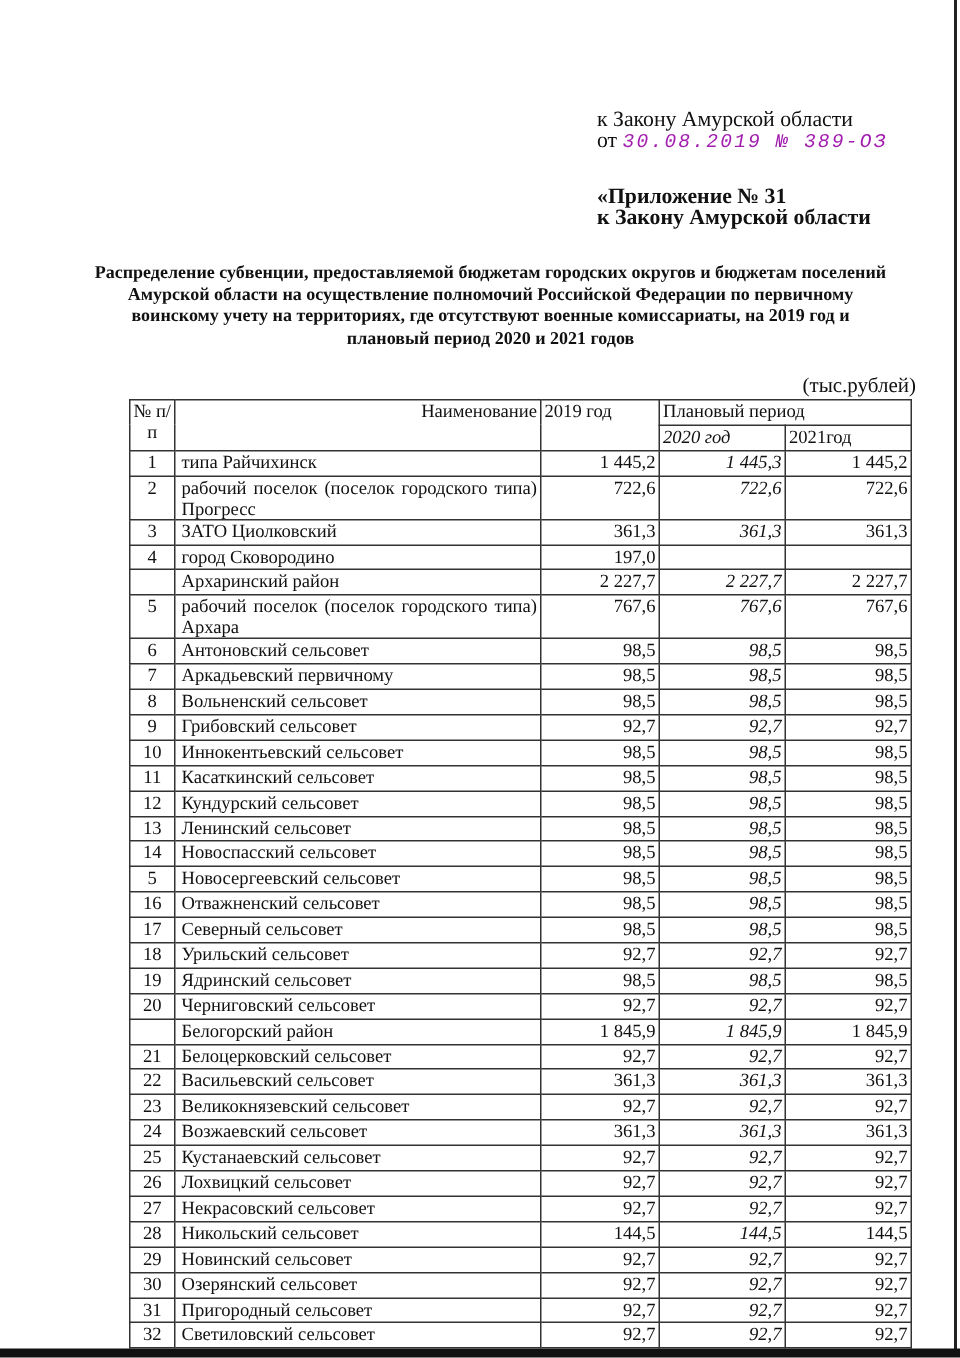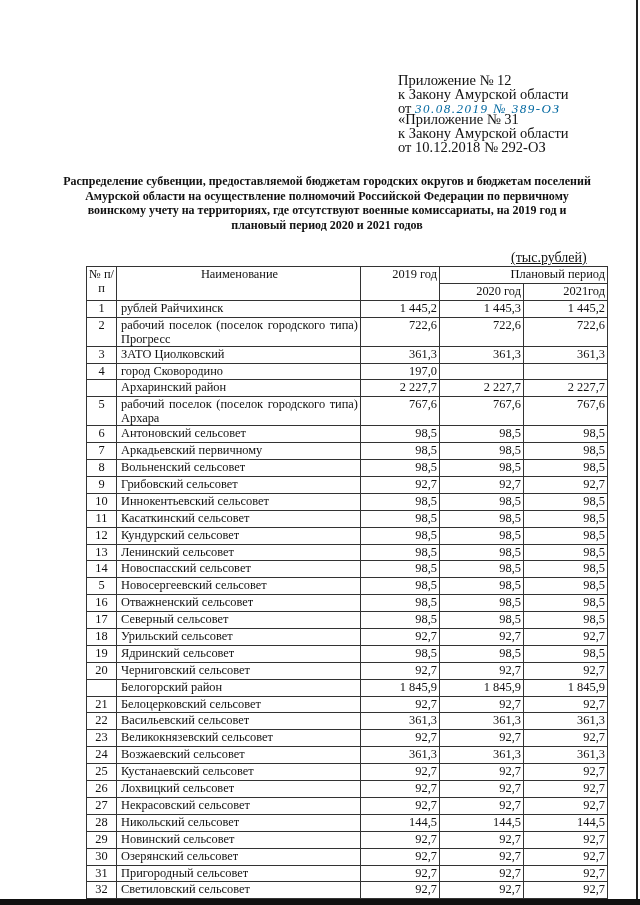--- a/index.html
+++ b/index.html
@@ -5,84 +5,82 @@
   html, body { margin:0; padding:0; }
   body {
     width:640px; height:905px; background:#fff; position:relative; overflow:hidden;
     font-family:"Liberation Serif","DejaVu Serif",serif; color:#111;
   }
   .right-edge { position:absolute; left:636px; top:0; width:2px; height:900px; background:#222; }
   .bottom-edge { position:absolute; left:0; top:899px; width:640px; height:6px; background:#111; }
   .annex { position:absolute; left:398px; font-size:14.5px; line-height:14px; }
   .annex div { white-space:nowrap; }
   .annex1 { top:73px; }
-  .annex2 { top:112px; }
-  .hand { font-family:Liberation Serif, serif; font-style:italic; font-size:13px; letter-spacing:1.5px; color:#0369a1; }
+  .annex2 { top:124px;font-weight:bold; }
+  .hand { font-family:Liberation Mono, monospace; font-style:italic; font-size:13px; letter-spacing:1.5px; color:#a21caf; }
   .title {
     position:absolute; left:62px; top:174px; width:530px; text-align:center;
     font-weight:bold; font-size:12px; line-height:14.5px;
   }
-  .units { position:absolute; left:511px; top:250px; font-size:14px;text-decoration:underline; }
+  .units { position:absolute; left:535px; top:250px; font-size:14px; }
   table {
     position:absolute; left:86px; top:266px; border-collapse:collapse;
     font-size:12.4px; table-layout:fixed;
   }
   td, th { border:1px solid #333; padding:0 2px; height:15.9px; line-height:14px; font-weight:normal; vertical-align:top; }
   .c-num { width:25px; text-align:center; }
   .c-name { width:237px; text-align:left; padding-left:4px; }
   .c-v { text-align:right; }
   .c-2019 { width:74px; }
-  .c-2020 { width:79px; }
+  .c-2020 { width:79px;font-style:italic; }
   .c-2021 { width:79px; }
   .b { font-weight:bold; }
   .just { text-align:justify; text-align-last:left; }
-  th { text-align:right; }
+  th { text-align:left; }
 </style>
 </head>
 <body>
 
 <div class="right-edge"></div>
 <div class="bottom-edge"></div>
 
 <div class="annex annex1">
-  <div>Приложение № 12</div>
   <div>к Закону Амурской области</div>
   <div>
     <span>от</span>
     <span class="hand">30.08.2019 № 389-ОЗ</span>
   </div>
 </div>
 
 <div class="annex annex2">
   <div>«Приложение № 31</div>
   <div>к Закону Амурской области</div>
-  <div>от 10.12.2018 № 292-ОЗ</div>
 </div>
 
 <div class="title">Распределение субвенции, предоставляемой бюджетам городских округов и бюджетам поселений Амурской области на осуществление полномочий Российской Федерации по первичному воинскому учету на территориях, где отсутствуют военные комиссариаты, на 2019 год и плановый период 2020 и 2021 годов</div>
 
 <div class="units">(тыс.рублей)</div>
 
 <table>
   <thead>
     <tr>
       <th class="c-num" rowspan="2">№ п/п</th>
-      <th class="c-name" rowspan="2" style="text-align:center">Наименование</th>
+      <th class="c-name" rowspan="2" style="text-align:right">Наименование</th>
       <th class="c-2019" rowspan="2">2019 год</th>
       <th colspan="2">Плановый период</th>
     </tr>
     <tr>
       <th class="c-2020">2020 год</th>
       <th class="c-2021">2021год</th>
     </tr>
   </thead>
   <tbody id="tbody">
       <tr class="b">
         <td class="c-num">1</td>
-        <td class="c-name">рублей Райчихинск</td>
+        <td class="c-name">типа Райчихинск</td>
         <td class="c-v c-2019">1 445,2</td>
         <td class="c-v c-2020">1 445,3</td>
         <td class="c-v c-2021">1 445,2</td>
       </tr>
       <tr class="b">
         <td class="c-num">2</td>
         <td class="c-name just">рабочий поселок (поселок городского типа) Прогресс</td>
         <td class="c-v c-2019">722,6</td>
         <td class="c-v c-2020">722,6</td>
         <td class="c-v c-2021">722,6</td>

